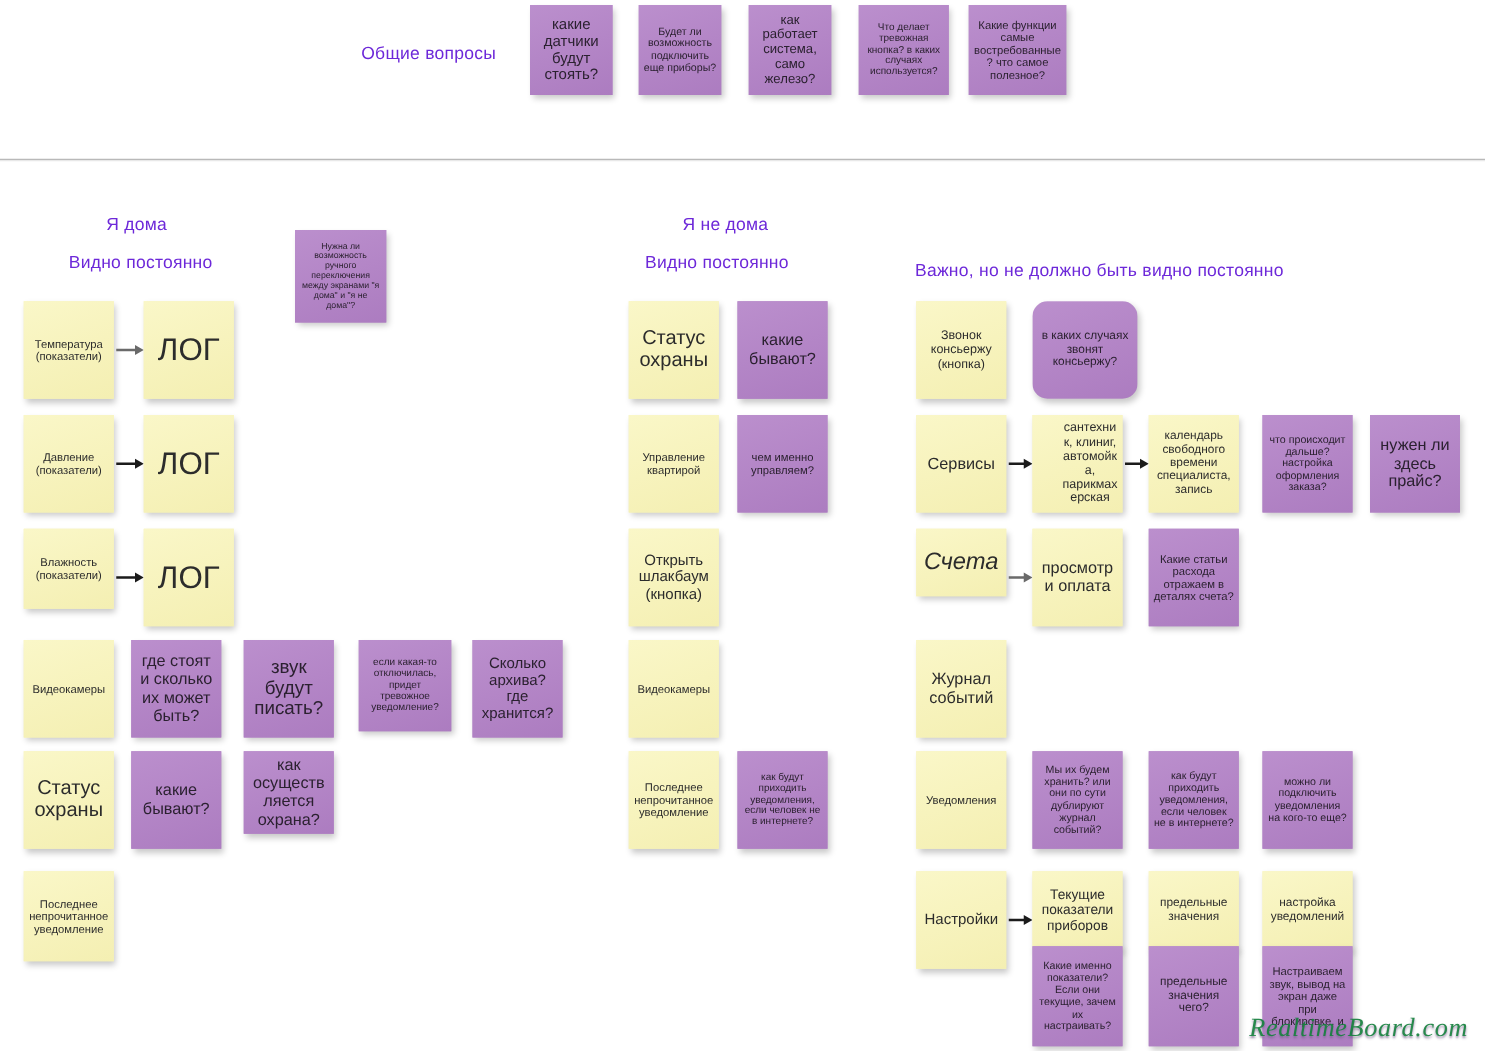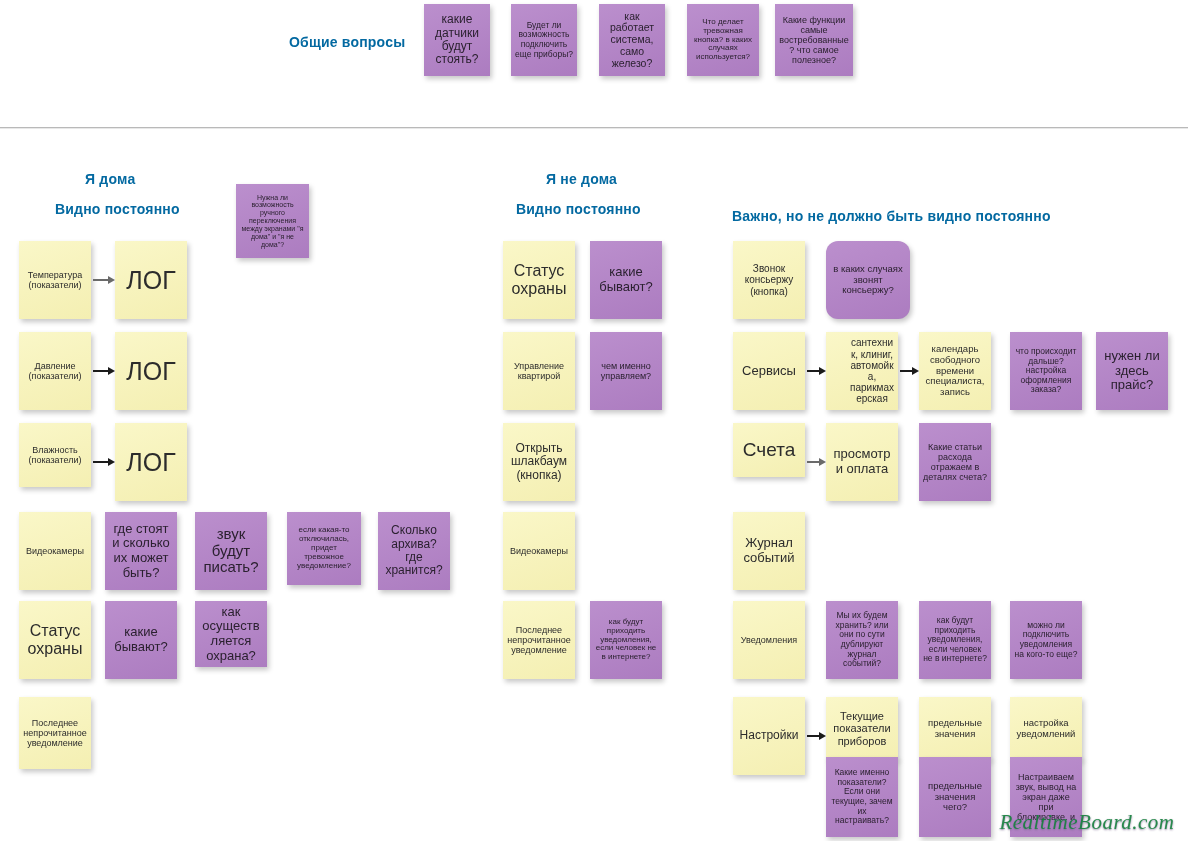--- a/index.html
+++ b/index.html
@@ -27,24 +27,23 @@
     left: 0;
     top: 127px;
     width: 1188px;
     height: 1px;
     background: #b9b9b9;
     box-shadow: 0 1px 0 #e8e8e8;
   }
   .section-title {
     position: absolute;
     font-family: "Liberation Sans", sans-serif;
-    color: #0369a1;
+    color: #6d28d9;
     white-space: nowrap;
     letter-spacing: 0.2px;
-    font-weight: bold;
   }
   .note {
     position: absolute;
     box-sizing: border-box;
     display: flex;
     align-items: center;
     justify-content: center;
     text-align: center;
     padding: 3px 4px;
     line-height: 1.12;
@@ -260,21 +259,21 @@
   <div class="note yellow" style="left:919px; top:332px; width:72px; height:78px; font-size:9.5px;">
     <span class="txt">календарь свободного времени специалиста, запись</span>
   </div>
   <div class="note purple" style="left:1010px; top:332px; width:72px; height:78px; font-size:8.5px;">
     <span class="txt">что происходит дальше? настройка оформления заказа?</span>
   </div>
   <div class="note purple" style="left:1096px; top:332px; width:72px; height:78px; font-size:13px;">
     <span class="txt">нужен ли здесь прайс?</span>
   </div>
 
-  <div class="note yellow" style="left:733px; top:423px; width:72px; height:54px; font-size:19px;">
+  <div class="note yellow" style="left:733px; top:423px; width:72px; height:54px; font-size:19px;font-style:italic;">
     <span class="txt">Счета</span>
   </div>
   <div class="arrow faint" style="left:807px; top:457px; width:19px;">
     <div class="shaft"></div>
       <div class="head"></div>
   </div>
   <div class="note yellow" style="left:826px; top:423px; width:72px; height:78px; font-size:13px;">
     <span class="txt">просмотр и оплата</span>
   </div>
   <div class="note purple" style="left:919px; top:423px; width:72px; height:78px; font-size:9px;">

